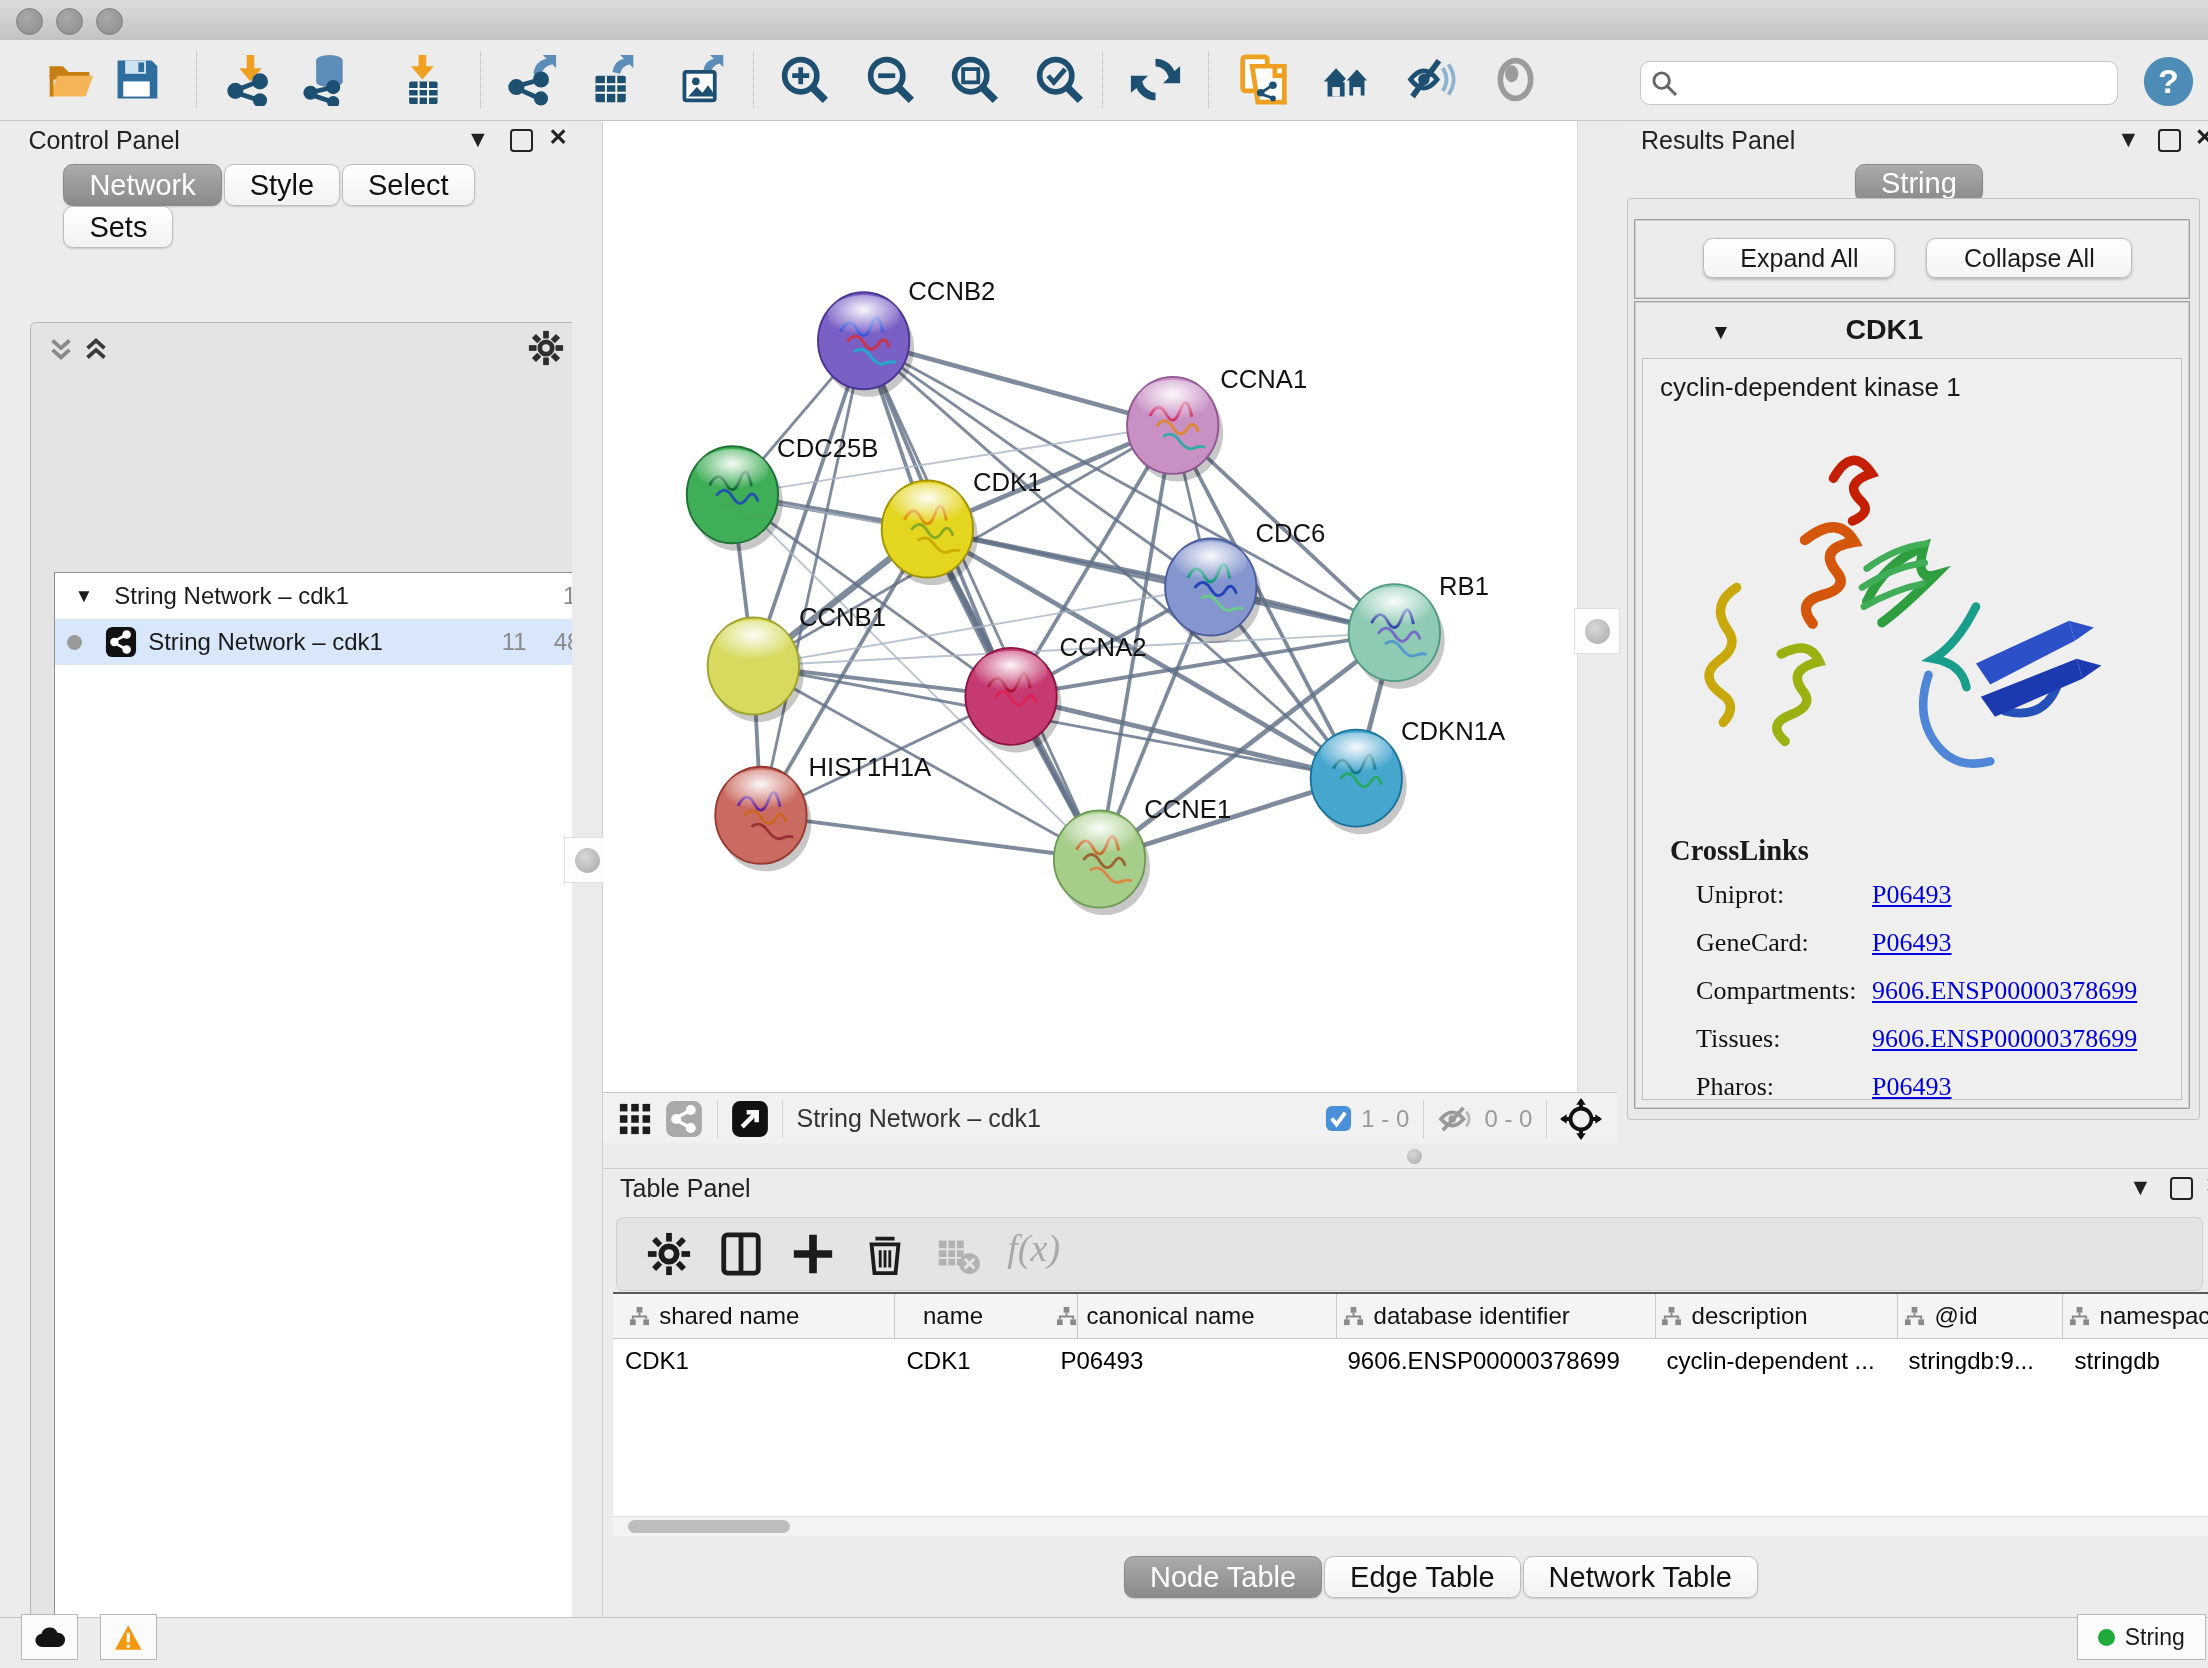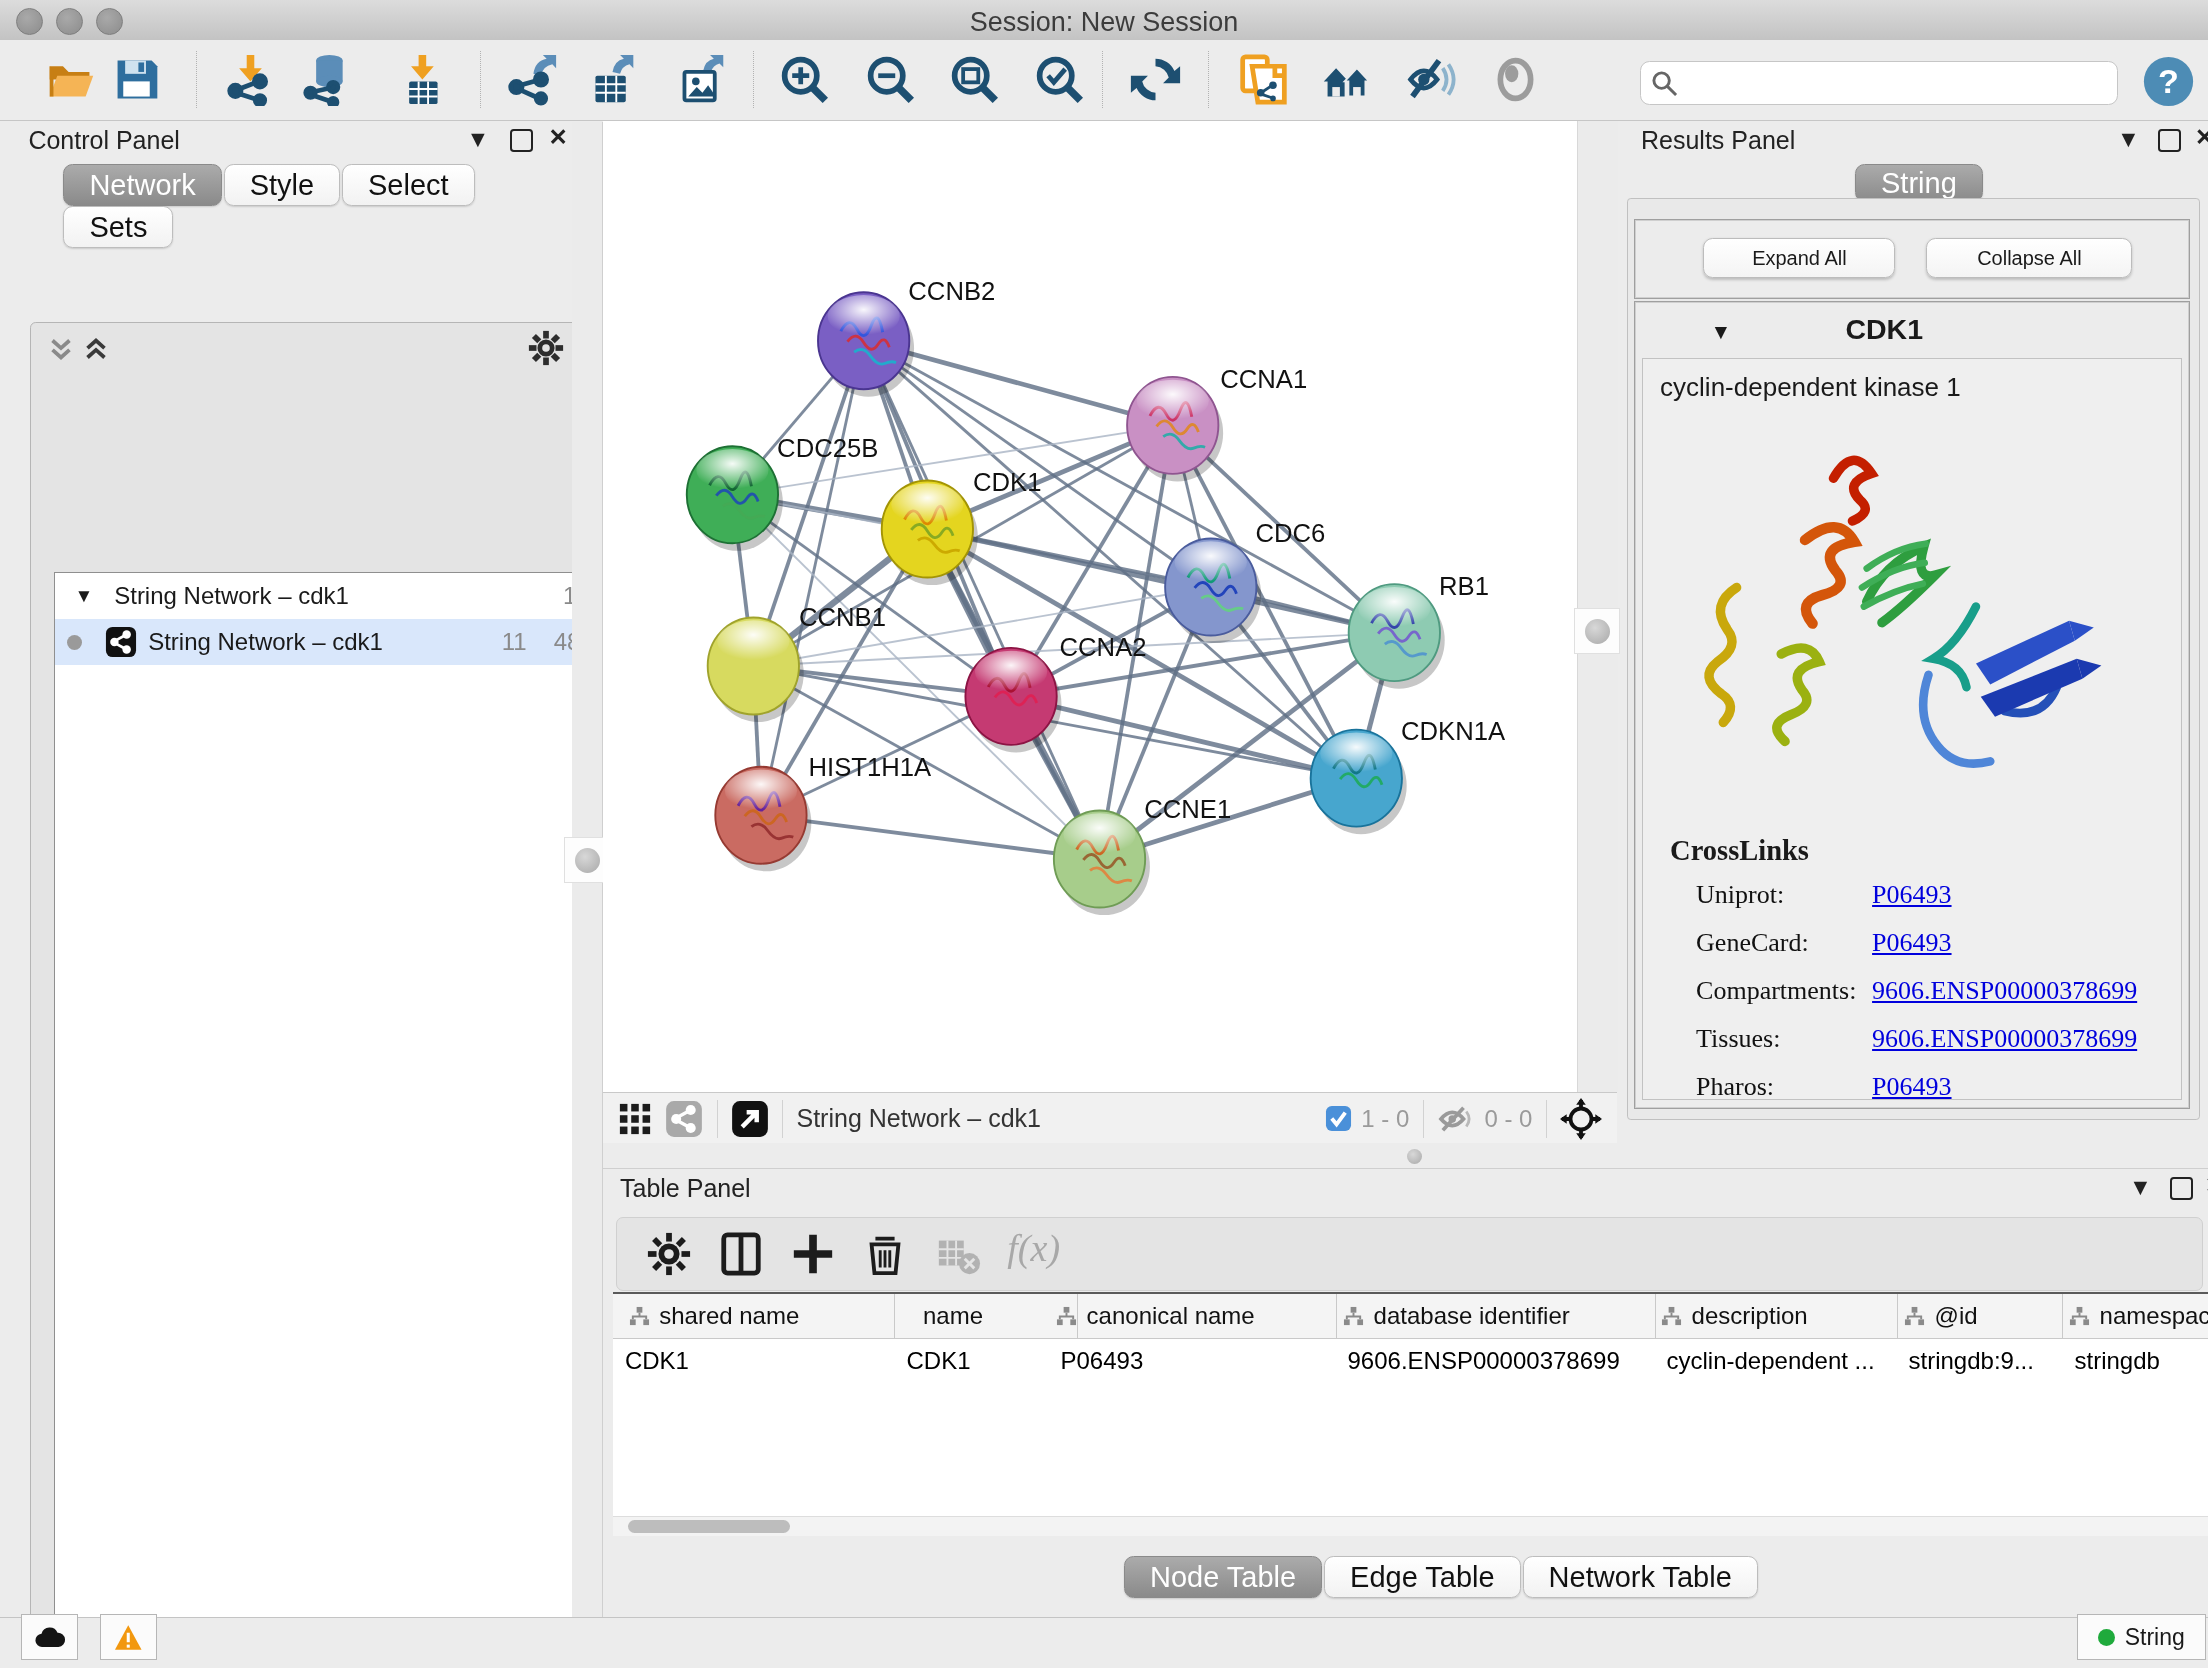--- a/index.html
+++ b/index.html
@@ -47,21 +47,21 @@
   #net-footer{left:603px;top:1092px;width:1014px;height:51px;background:#f1f1f1;
      border-top:1px solid #c9c9c9;border-bottom:1px solid #c9c9c9;display:flex;align-items:center;}
   .nf-sep{width:0;height:38px;border-left:1px solid #d2d2d2;margin:0 13.3px;}
   #net-label{font-size:25px;color:#333;}
   .nf-count{font-size:24px;color:#9a9a9a;margin-left:9.5px;}
   
   #results-panel{left:1622px;top:122px;width:587px;height:1046px;}
   #rp-outer{left:4.8px;top:76px;width:571px;height:920px;border:1px solid #c0c0c0;background:#e9e9e9;border-radius:3.8px;}
   .rp-box{border:1.9px groove #cfcfcf;outline:1px solid #9f9f9f;background:#ececec;}
   .wbtn{background:linear-gradient(#ffffff,#f4f4f4);border:1px solid #bcbcbc;border-radius:9.5px;
-     font-size:20px;display:flex;align-items:center;justify-content:center;cursor:pointer;
+     font-size:25px;display:flex;align-items:center;justify-content:center;cursor:pointer;
      box-shadow:0 1.9px 2.9px rgba(0,0,0,.2);}
   .serif{font-family:"Liberation Serif",serif;}
   .xlink{color:#0000dd;text-decoration:underline;cursor:pointer;font-size:26px;}
   .xlabel{font-size:26px;color:#111;}
   
   #table-panel{left:603px;top:1168px;width:1605px;height:449px;}
   #tp-toolbar{left:13.3px;top:49px;width:1585px;height:72px;background:#e4e4e4;border:1px solid #d0d0d0;border-radius:7px;}
   .tp-icon{top:13.3px;width:46px;height:46px;cursor:pointer;}
   #tp-table{left:9.5px;top:124px;width:1596px;height:223px;background:#fff;border-top:2.9px solid #5a5a5a;}
   .th-row{height:44px;background:#f4f4f4;border-bottom:1px solid #c9c9c9;position:relative;}
@@ -79,21 +79,20 @@
   svg{display:block;}
   text{font-family:"Liberation Sans",sans-serif;}
 </style>
 </head>
 <body>
 
 <div id="titlebar" class="abs">
   <div class="traffic abs" style="left:16px"></div>
   <div class="traffic abs" style="left:56px"></div>
   <div class="traffic abs" style="left:96px"></div>
-  <div id="win-title" class="abs">Session: New Session</div>
 </div>
 
 <div id="toolbar" class="abs">
 
   <div class="tb-icon abs" style="left:44px">
     <svg viewBox="0 0 56 56">
         <path d="M6 14 h14 l6 6 h22 v8 H6z" fill="#c77f14"></path>
         <path d="M6 46 L14 24 h38 L44 46z" fill="#f5b455"></path>
         <path d="M6 14 v32 h4 V18z" fill="#c77f14"></path>
       </svg>

